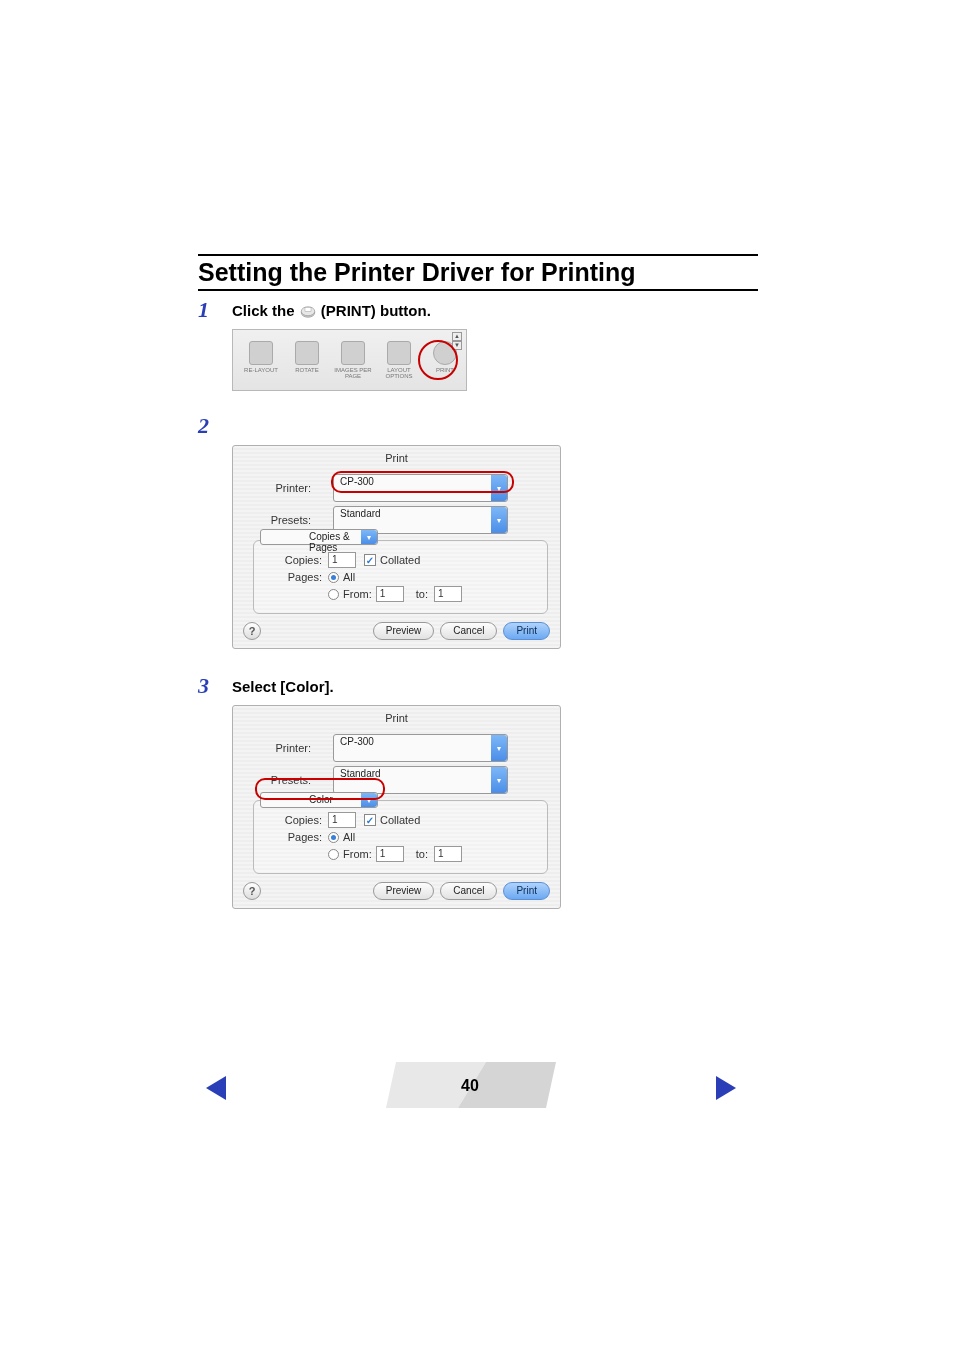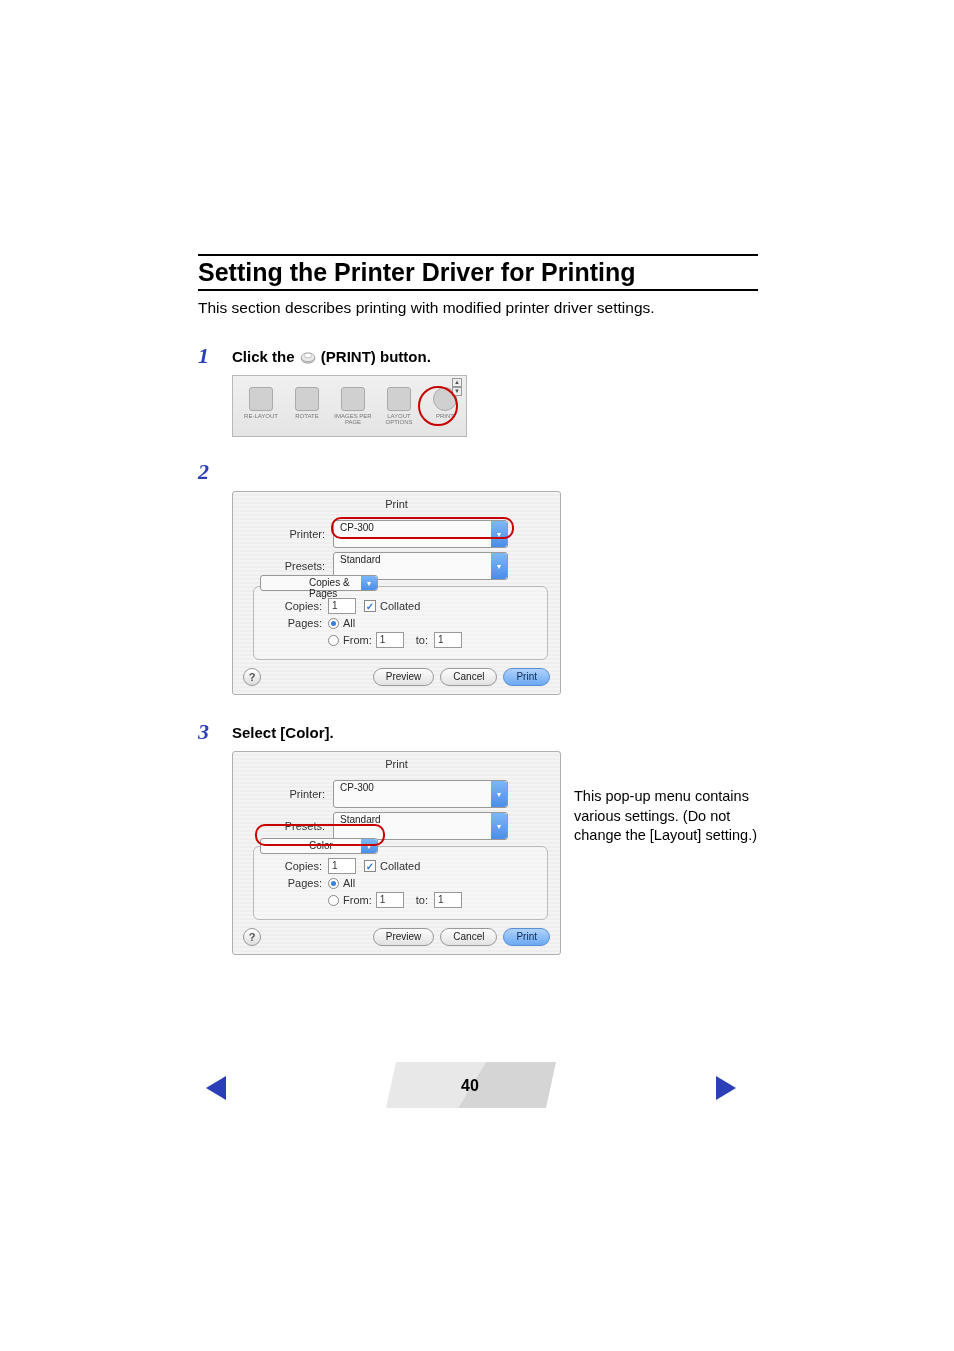--- a/index.html
+++ b/index.html
@@ -139,21 +139,21 @@
   .dlg-row {
     display: flex;
     align-items: center;
     margin: 4px 0;
   }
   .dlg-label {
     width: 100px;
     text-align: right;
     font-size: 11px;
     color: #333;
-    padding-right: 8px;
+    padding-right: 22px;
   }
   .select {
     height: 28px;
     background: #fafafa;
     border: 1px solid #999;
     border-radius: 3px;
     font-size: 10px;
     padding: 1px 20px 1px 6px;
     position: relative;
     display: inline-block;
@@ -340,21 +340,20 @@
     justify-content: center;
   }
   .print-icon-inline svg { width: 18px; height: 14px; }
 </style>
 </head>
 <body>
 
 <div class="content">
   <div class="heading-rule"></div>
   <div class="heading">Setting the Printer Driver for Printing</div>
-  <div class="intro">This section describes printing with modified printer driver settings.</div>
 
   <div class="step">
     <div class="step-num">1</div>
     <div class="step-text">
       <span>Click the </span>
       <span class="print-icon-inline">
         <svg viewBox="0 0 24 18">
           <ellipse cx="12" cy="10" rx="9" ry="6" fill="#cfcfcf" stroke="#888" stroke-width="0.8"></ellipse>
           <ellipse cx="12" cy="8" rx="9" ry="6" fill="#e8e8e8" stroke="#888" stroke-width="0.8"></ellipse>
           <rect x="8" y="3" width="8" height="5" fill="#fff" stroke="#999" stroke-width="0.6"></rect>
@@ -507,21 +506,20 @@
       <div class="redoval-sel3" style="left:22px; top:72px; width:130px; height:22px;"></div>
 
       <div class="dlg-footer">
         <div class="help-btn">?</div>
         <div class="spacer"></div>
         <div class="pill">Preview</div>
         <div class="pill">Cancel</div>
         <div class="pill primary">Print</div>
       </div>
     </div>
-    <div class="sidenote" style="left:376px; top:36px;">This pop-up menu contains various settings. (Do not change the [Layout] setting.)</div>
   </div>
 </div>
 
 <div class="footer">
   <div class="nav-tri nav-left"></div>
   <div class="pg-bg">
     <svg viewBox="0 0 170 46">
       <polygon points="10,0 100,0 72,46 0,46" fill="#e8e8e8"></polygon>
       <polygon points="100,0 170,0 160,46 72,46" fill="#d5d5d5"></polygon>
     </svg>

